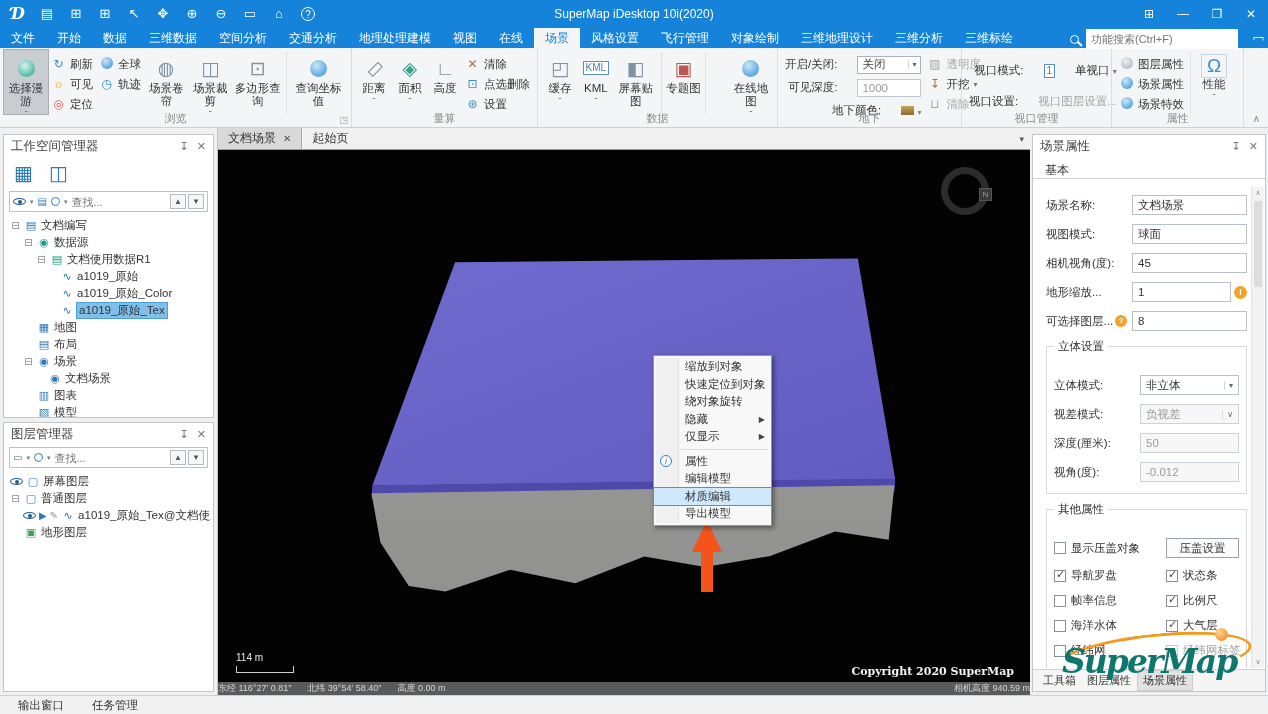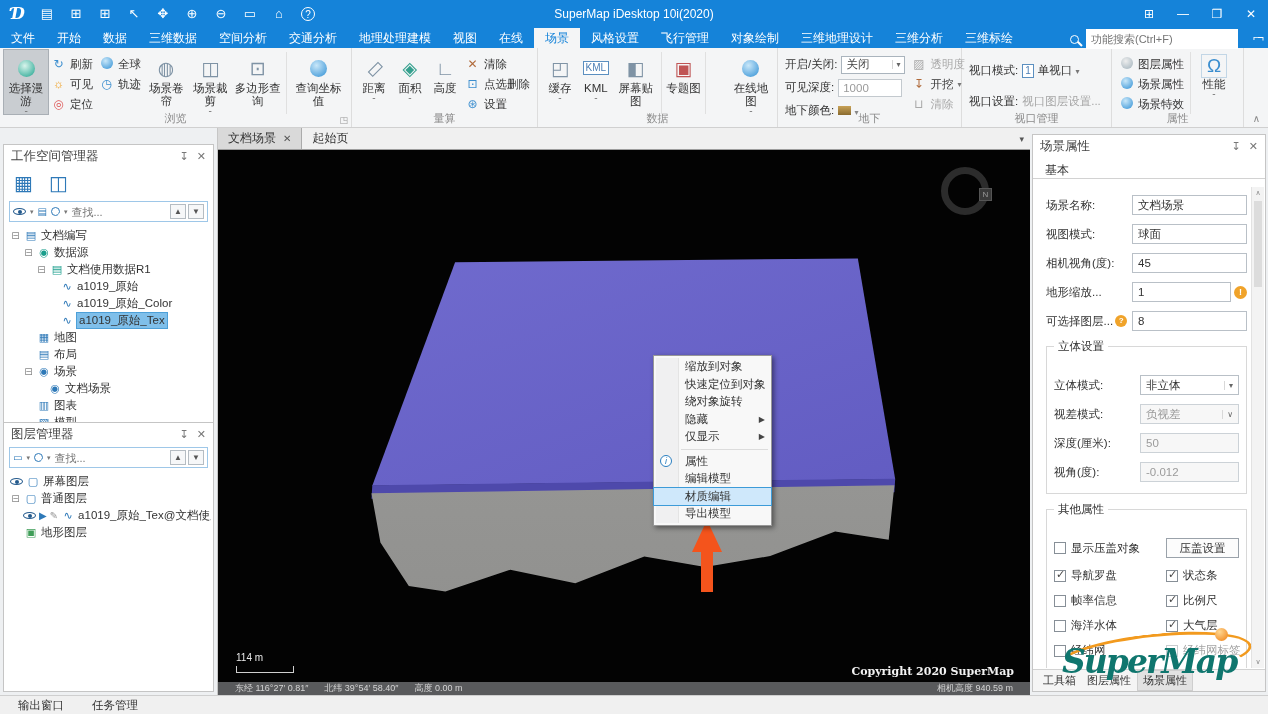--- a/index.html
+++ b/index.html
@@ -38,32 +38,32 @@
 .rsm{display:flex;align-items:center;gap:4px;font-size:11.5px;height:16px;white-space:nowrap;}
 .rsm .ric-s{width:15px;text-align:center;font-size:12px;}
 .rsm.disabled{color:#a9a9a9;}
 .pressed{background:#c9cdd1;outline:1px solid #a9afb5;}
 .glb{display:inline-block;width:17px;height:17px;border-radius:50%;background:radial-gradient(circle at 38% 32%,#c9e7f9,#2f8fd4);}
 .glb.green{background:radial-gradient(circle at 40% 34%,#d9f4ec,#1aa18c);}
 .glb.sm{width:12px;height:12px;}
 .glb.gray{background:radial-gradient(circle at 40% 34%,#eee,#9fb0ba);}
 .badgebox{display:inline-block;border:1px solid #5b8fc0;color:#4c7fb5;font-size:10px;line-height:12px;padding:0 2px;background:#fff;}
 .vsep{width:1px;background:#e0e0e0;height:62px;margin:2px 3px;}
-.ugrow{display:flex;align-items:center;height:21px;font-size:11.5px;gap:4px;white-space:nowrap;}
+.ugrow{display:flex;align-items:center;height:21px;font-size:11.5px;gap:20px;white-space:nowrap;justify-content:flex-end;}
 .ugctl{border:1px solid #aab4bd;background:#fff;height:18px;display:flex;align-items:center;padding:0 4px;min-width:64px;color:#444;}
 .ugctl .dd{margin-left:auto;font-size:8px;color:#666;border-left:1px solid #d5d5d5;padding-left:3px;}
 .ugctl.plain{border-color:#c3c9ce;color:#9a9a9a;}
 .swatch{display:inline-block;width:13px;height:9px;background:linear-gradient(#c8a258,#8a6b2f);}
 .rib-collapse{position:absolute;right:8px;bottom:3px;color:#888;font-size:10px;}
 
 
 .ldock{position:absolute;left:0;top:128px;width:218px;bottom:19px;background:#eef0f2;border-right:1px solid #c6c6c6;}
 .rdock{position:absolute;left:1030px;top:128px;right:0;bottom:19px;background:#eef0f2;}
 .panel{position:absolute;left:3px;right:3px;background:#fff;border:1px solid #c5c5c5;overflow:hidden;}
-.wspanel{top:16px;height:284px;}
+.wspanel{top:6px;height:284px;}
 .lypanel{top:294px;bottom:3px;}
 .phead{height:23px;display:flex;align-items:center;padding:0 7px;font-size:12.5px;color:#444;}
 .phicons{margin-left:auto;display:flex;gap:8px;color:#777;font-size:11px;}
 .wstabs{display:flex;gap:16px;padding:3px 10px 5px;font-size:20px;color:#2e79b8;}
 .psearch{display:flex;align-items:center;gap:4px;margin:1px 5px 3px;border:1px solid #9ec7e8;background:#fff;height:21px;padding:0 3px;font-size:10px;color:#4a6f93;}
 .psearch .ph{flex:1;color:#9a9a9a;font-size:11px;border:0;outline:none;min-width:20px;}
 .updn{display:flex;gap:2px;}
 .updn span{display:inline-block;width:16px;height:15px;border:1px solid #b5bcc2;background:#f6f7f8;font-size:8px;line-height:14px;text-align:center;color:#555;}
 .tree{font-size:11.5px;color:#333;padding:2px 2px;}
 .trow{display:flex;align-items:center;height:17px;gap:3px;white-space:nowrap;overflow:hidden;}
@@ -94,21 +94,21 @@
 .citem{position:relative;height:17.5px;line-height:17.5px;padding-left:31px;font-size:11.5px;color:#333;white-space:nowrap;}
 .citem .sub{position:absolute;right:6px;top:0;font-size:8px;color:#444;}
 .citem.hl{background:#cfe8fb;outline:1px solid #3d9bd8;}
 .csep{height:1px;background:#dcdcdc;margin:3px 3px 3px 27px;}
 .cinfo{position:absolute;left:6px;top:2.5px;width:12px;height:12px;border:1px solid #2a7fc1;border-radius:50%;color:#2a7fc1;font-size:9px;line-height:11px;text-align:center;font-style:italic;background:#fff;}
 .oarrow{position:absolute;left:474px;top:370px;width:30px;z-index:4;}
 .oarrow .head{width:0;height:0;border-left:15px solid transparent;border-right:15px solid transparent;border-bottom:32px solid #f4541c;}
 .oarrow .stem{width:12px;height:40px;background:#f4541c;margin:0 auto;}
 .scalebar{position:absolute;left:18px;bottom:22px;color:#e8e8e8;font:10px "DejaVu Sans Mono",monospace;}
 .sbline{width:58px;height:7px;border:1px solid #cfcfcf;border-top:0;margin-top:3px;}
-.sstatus{position:absolute;left:0;right:0;bottom:0;height:13px;background:#595a5c;color:#d5d5d5;font:9px "DejaVu Sans Mono",monospace;display:flex;align-items:center;gap:16px;padding:0 17px;white-space:nowrap;}
+.sstatus{position:absolute;left:0;right:0;bottom:0;height:13px;background:#595a5c;color:#d5d5d5;font:9px "DejaVu Sans Mono",monospace;display:flex;align-items:center;gap:16px;padding:0 0;white-space:nowrap;}
 .sstatus .cam{margin-left:auto;}
 .copyright{position:absolute;right:16px;bottom:17px;color:#f2f2f2;font:bold 11px "DejaVu Serif",serif;}
 
 
 .rpanel{position:absolute;left:2px;right:2px;top:6px;bottom:3px;background:#fff;border:1px solid #c5c5c5;}
 .rptabs{height:21px;border-bottom:1px solid #d2d2d2;font-size:12px;color:#333;padding:4px 0 0 12px;}
 .rpbody{position:absolute;top:52px;left:0;right:14px;bottom:23px;overflow:hidden;padding:8px 4px 0 13px;}
 .rscroll{position:absolute;right:1px;top:52px;bottom:23px;width:13px;background:#f3f3f3;border-left:1px solid #e2e2e2;font-size:7px;color:#888;text-align:center;}
 .rscroll .thumb{position:absolute;left:2px;right:2px;top:14px;height:86px;background:#dcdcdc;}
 .rscroll .up{position:absolute;top:2px;left:0;right:0;}

